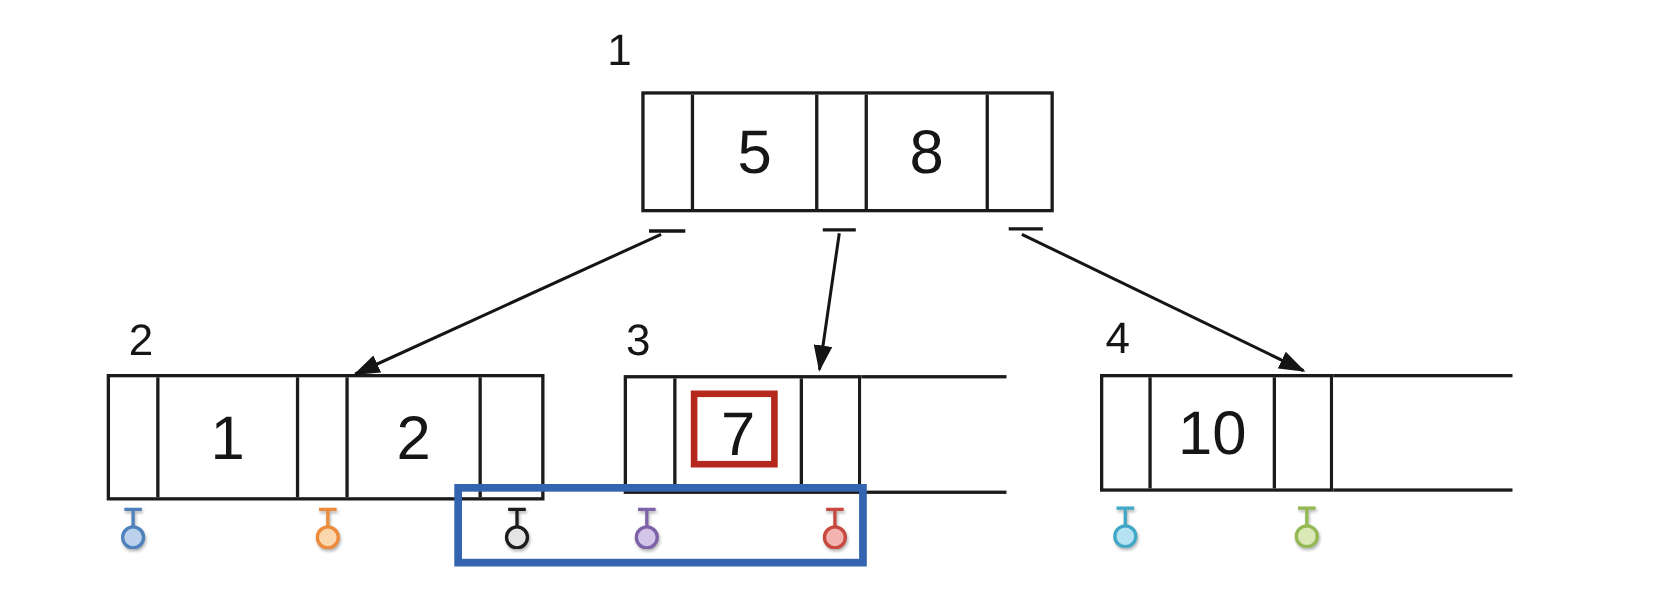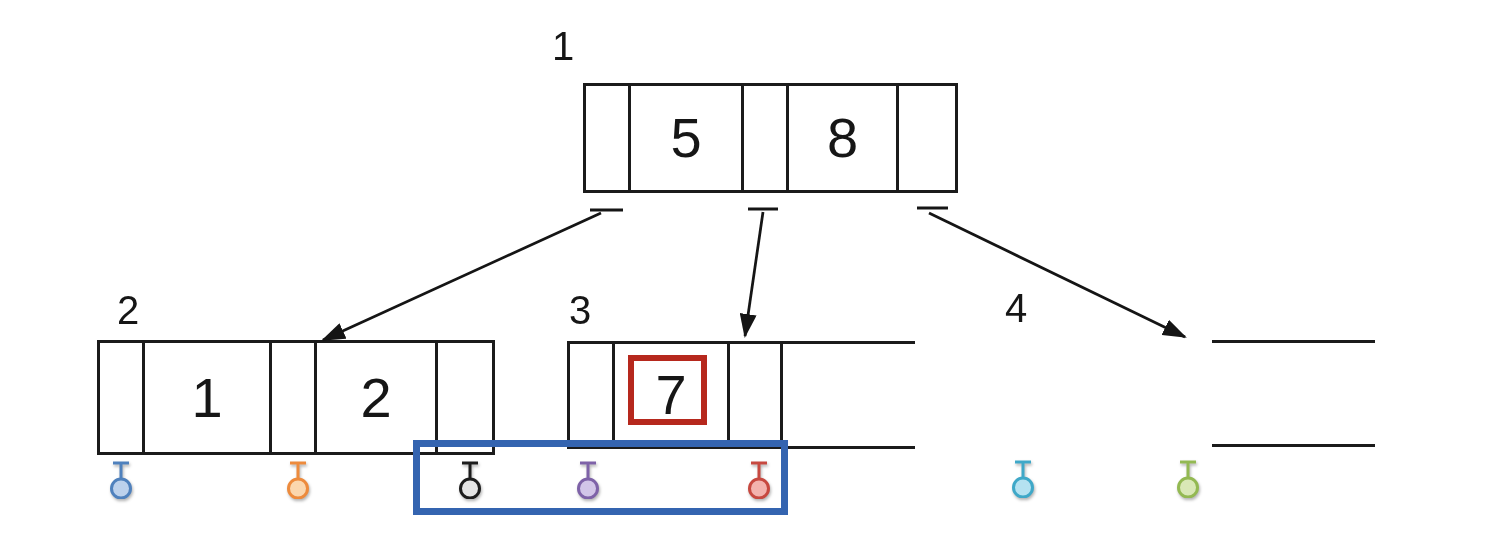--- a/index.html
+++ b/index.html
@@ -72,20 +72,27 @@
 
   <div class="node-box" style="left:567px;top:341px;width:216px;height:108px">
     <div class="cell" style="width:45px"></div>
     <div class="cell" style="width:115px">
       <span class="key">7</span>
     </div>
     <div class="cell last"></div>
   </div>
   <div class="node-ext" style="left:783px;top:341px;width:132px;height:108px"></div>
 
+  <div class="node-box" style="left:1000px;top:340px;width:212px;height:107px">
+    <div class="cell" style="width:44px"></div>
+    <div class="cell" style="width:113px">
+      <span class="key">10</span>
+    </div>
+    <div class="cell last"></div>
+  </div>
   <div class="node-ext" style="left:1212px;top:340px;width:163px;height:107px"></div>
 
   <svg class="overlay" width="1512" height="536" viewBox="0 0 1512 536">
     <defs>
       <marker id="ah" markerUnits="userSpaceOnUse" markerWidth="24" markerHeight="17" refX="22" refY="8.5" orient="auto">
         <path d="M0,0 L24,8.5 L0,17 Z" fill="#151515"></path>
       </marker>
     </defs>
     <line x1="590" y1="210" x2="623" y2="210" stroke="#151515" stroke-width="3"></line>
     <line x1="601" y1="213" x2="323" y2="340" stroke="#151515" stroke-width="2.75" marker-end="url(#ah)"></line>

